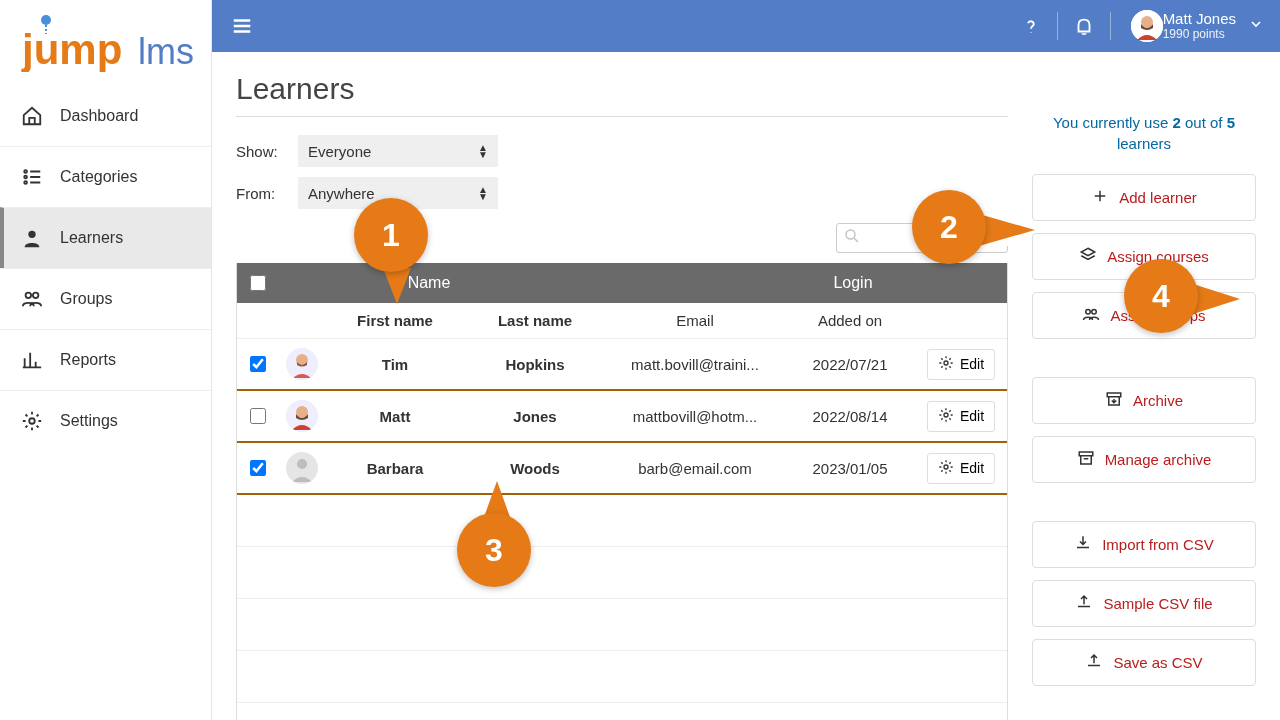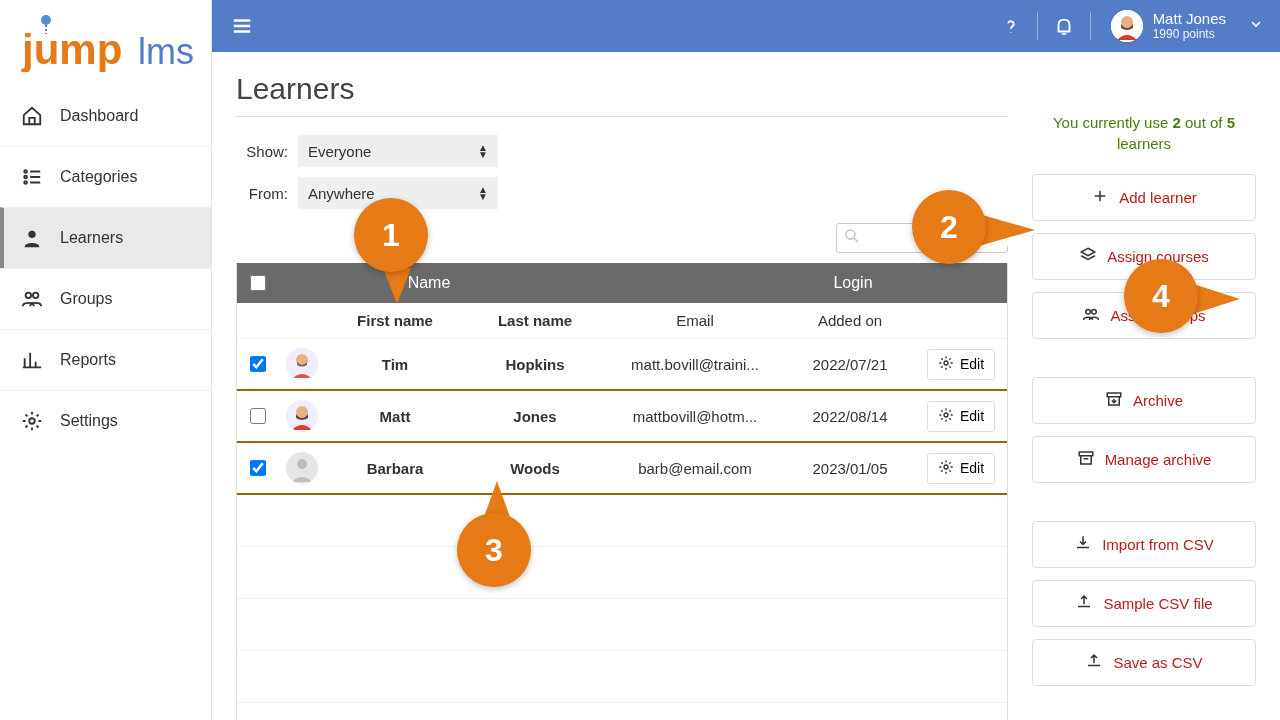--- a/index.html
+++ b/index.html
@@ -16,33 +16,33 @@
 .nav-item.active { background: #e9e9e9; border-left: 4px solid #888; padding-left: 16px; }
 .nav-item .nav-icon { width: 24px; height: 24px; display: flex; align-items: center; justify-content: center; color: #333; }
 
 
 .main { flex: 1; display: flex; flex-direction: column; background: #fff; position: relative; }
 .topbar { height: 52px; background: #537dc6; display: flex; align-items: center; padding: 0 16px; color: #fff; }
 .hamburger { width: 28px; height: 28px; cursor: pointer; display: flex; align-items: center; justify-content: center; }
 .top-right { margin-left: auto; display: flex; align-items: center; gap: 0; }
 .top-divider { width: 1px; height: 28px; background: rgba(255,255,255,0.4); margin: 0 14px; }
 .top-icon { width: 24px; height: 24px; cursor: pointer; display: flex; align-items: center; justify-content: center; }
-.user-chip { display: flex; align-items: center; gap: 10px; cursor: pointer; padding-left: 6px; }
+.user-chip { display: flex; align-items: center; cursor: pointer; padding-left: 6px; }
 .avatar-small { width: 32px; height: 32px; border-radius: 50%; background: #fff; display:flex; align-items:center; justify-content:center; }
 .user-meta { display: flex; flex-direction: column; line-height: 1.1; }
 .user-name { font-size: 15px; }
 .user-points { font-size: 12px; opacity: 0.9; }
 .chev { margin-left: 12px; }
 
 .content { flex: 1; display: flex; padding: 20px 24px 0 24px; gap: 24px; overflow: hidden; }
 .content-left { flex: 1; min-width: 0; }
 .page-title { font-size: 30px; font-weight: 400; color: #444; margin-bottom: 10px; }
 .title-hr { border: none; border-top: 1px solid #ddd; margin-bottom: 18px; }
 
-.filters { display: flex; flex-direction: column; gap: 10px; margin-bottom: 14px; text-align: right; }
+.filters { display: flex; flex-direction: column; gap: 10px; margin-bottom: 14px; }
 .filter-row { display: flex; align-items: center; gap: 10px; }
 .filter-label { width: 52px; font-size: 15px; color: #333; }
 .filter-select { width: 200px; height: 32px; background: #efefef; border: none; padding: 0 10px; font-size: 15px; position: relative; display: flex; align-items: center; cursor: pointer; }
 .filter-select .sort-arrows { margin-left: auto; font-size: 10px; line-height: 7px; }
 
 .search-wrap { display: flex; justify-content: flex-end; margin-bottom: 10px; }
 .search-box { width: 172px; height: 30px; border: 1px solid #ccc; border-radius: 3px; display: flex; align-items: center; padding: 0 6px; }
 .search-box svg { width: 18px; height: 18px; opacity: 0.5; }
 .search-box input { border: none; outline: none; flex: 1; font-size: 14px; margin-left: 4px; }
 
@@ -66,21 +66,21 @@
 .trow .col-avatar { display:flex; justify-content:center; }
 .row-avatar { width: 32px; height: 32px; border-radius: 50%; background: #eee; display:flex; align-items:center; justify-content:center; overflow:hidden; }
 .col-fname, .col-lname { font-weight: 600; }
 .edit-btn { display:flex; align-items:center; gap:6px; border:1px solid #ddd; background:#fff; padding:5px 10px; border-radius:3px; font-size:14px; cursor:pointer; }
 .empty-row { height: 52px; border-bottom: 1px solid #eee; }
 
 input[type=checkbox] { width: 16px; height: 16px; cursor: pointer; }
 
 
 .content-right { width: 224px; padding-top: 40px; display:flex; flex-direction:column; gap:12px; }
-.usage { font-size: 15px; text-align: center; color: #4d7c0f; margin-bottom: 8px; line-height: 1.4; }
+.usage { font-size: 15px; text-align: center; color: #0369a1; margin-bottom: 8px; line-height: 1.4; }
 .usage b { font-weight: 700; }
 .rbtn { display:flex; align-items:center; justify-content:center; gap:10px; border:1px solid #ddd; background:#fff; padding:12px 8px; border-radius:4px; font-size:15px; cursor:pointer; color:#b91c1c; }
 .rbtn svg { width:18px; height:18px; }
 .gap-lg { height: 14px; }
 
 
 .callout { position: absolute; width: 74px; height: 74px; border-radius: 50%; background: #e57a17; color:#fff; display:flex; align-items:center; justify-content:center; font-size: 32px; font-weight: 700; z-index: 50; box-shadow: 0 2px 6px rgba(0,0,0,0.25); }
 .callout.c1 { top: 198px; left: 142px; }
 .callout.c2 { top: 190px; left: 700px; }
 .callout.c3 { top: 513px; left: 245px; }

